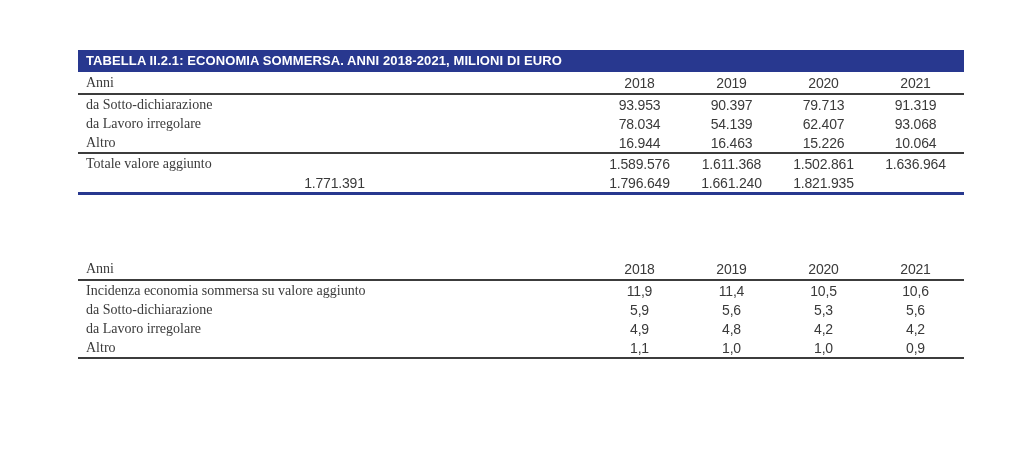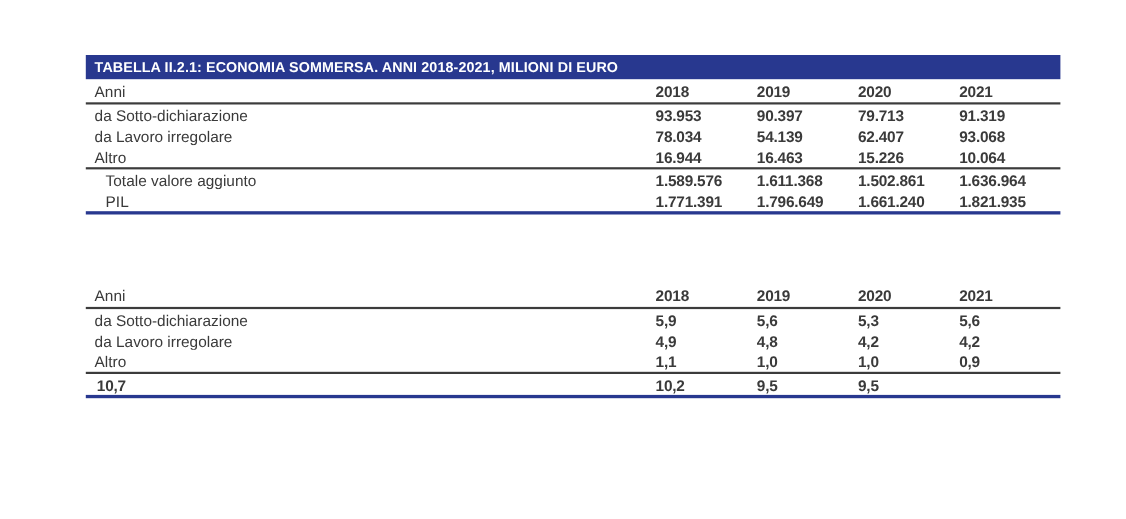--- a/index.html
+++ b/index.html
@@ -7,21 +7,21 @@
     padding: 0;
     width: 1024px;
     height: 472px;
     background: #ffffff;
     font-family: "Liberation Sans", sans-serif;
     color: #3a3a3a;
   }
   .page {
     position: relative;
     width: 1024px;
-    height: 472px;
+    height: 360px;
     overflow: hidden;
     border-radius: 20px;
   }
   .tbl {
     position: absolute;
     left: 78px;
     width: 886px;
   }
   .tbl-1 { top: 50px; }
   .tbl-2 { top: 258px; }
@@ -37,40 +37,41 @@
   .grid-row {
     display: grid;
     grid-template-columns: 1fr 92px 92px 92px 92px;
     align-items: center;
     font-size: 14px;
   }
   .grid-row .lbl {
     padding-left: 8px;
     white-space: nowrap;
     overflow: hidden;
+    font-family: Liberation Serif, serif;
   }
   .grid-row .num {
-    text-align: left;
+    text-align: center;
     padding-right: 5px;
-    font-weight: 700;
+    font-weight: 400;
     letter-spacing: -0.2px;
   }
   .head-row {
     height: 21px;
     border-bottom: 2px solid #3c3c3c;
   }
   .head-row .lbl { font-weight: normal; }
   .tbody {
     border-bottom: 2px solid #3c3c3c;
   }
   .tbody .grid-row { height: 19px; }
   .tfoot {
     border-bottom: 3px solid #28388F;
   }
-  .tfoot .grid-row { height: 19px; margin-left: 10px; }
+  .tfoot .grid-row { height: 19px; }
 </style>
 </head>
 <body>
 
 <div class="page">
 
   <section class="tbl tbl-1">
     <div class="title-bar">
       <span>TABELLA II.2.1: ECONOMIA SOMMERSA. ANNI 2018-2021, MILIONI DI EURO</span>
     </div>
@@ -109,40 +110,46 @@
 
     <div class="tfoot">
       <div class="grid-row">
         <div class="lbl">Totale valore aggiunto</div>
         <div class="num">1.589.576</div>
         <div class="num">1.611.368</div>
         <div class="num">1.502.861</div>
         <div class="num">1.636.964</div>
       </div>
       <div class="grid-row">
-        <div class="lbl">PIL</div>
         <div class="num">1.771.391</div>
         <div class="num">1.796.649</div>
         <div class="num">1.661.240</div>
         <div class="num">1.821.935</div>
       </div>
     </div>
   </section>
 
   <section class="tbl tbl-2">
 
     <div class="grid-row head-row">
       <div class="lbl">Anni</div>
       <div class="num">2018</div>
       <div class="num">2019</div>
       <div class="num">2020</div>
       <div class="num">2021</div>
     </div>
 
     <div class="tbody">
+      <div class="grid-row">
+        <div class="lbl">Incidenza economia sommersa su valore aggiunto</div>
+        <div class="num">11,9</div>
+        <div class="num">11,4</div>
+        <div class="num">10,5</div>
+        <div class="num">10,6</div>
+      </div>
       <div class="grid-row">
         <div class="lbl">da Sotto-dichiarazione</div>
         <div class="num">5,9</div>
         <div class="num">5,6</div>
         <div class="num">5,3</div>
         <div class="num">5,6</div>
       </div>
       <div class="grid-row">
         <div class="lbl">da Lavoro irregolare</div>
         <div class="num">4,9</div>

